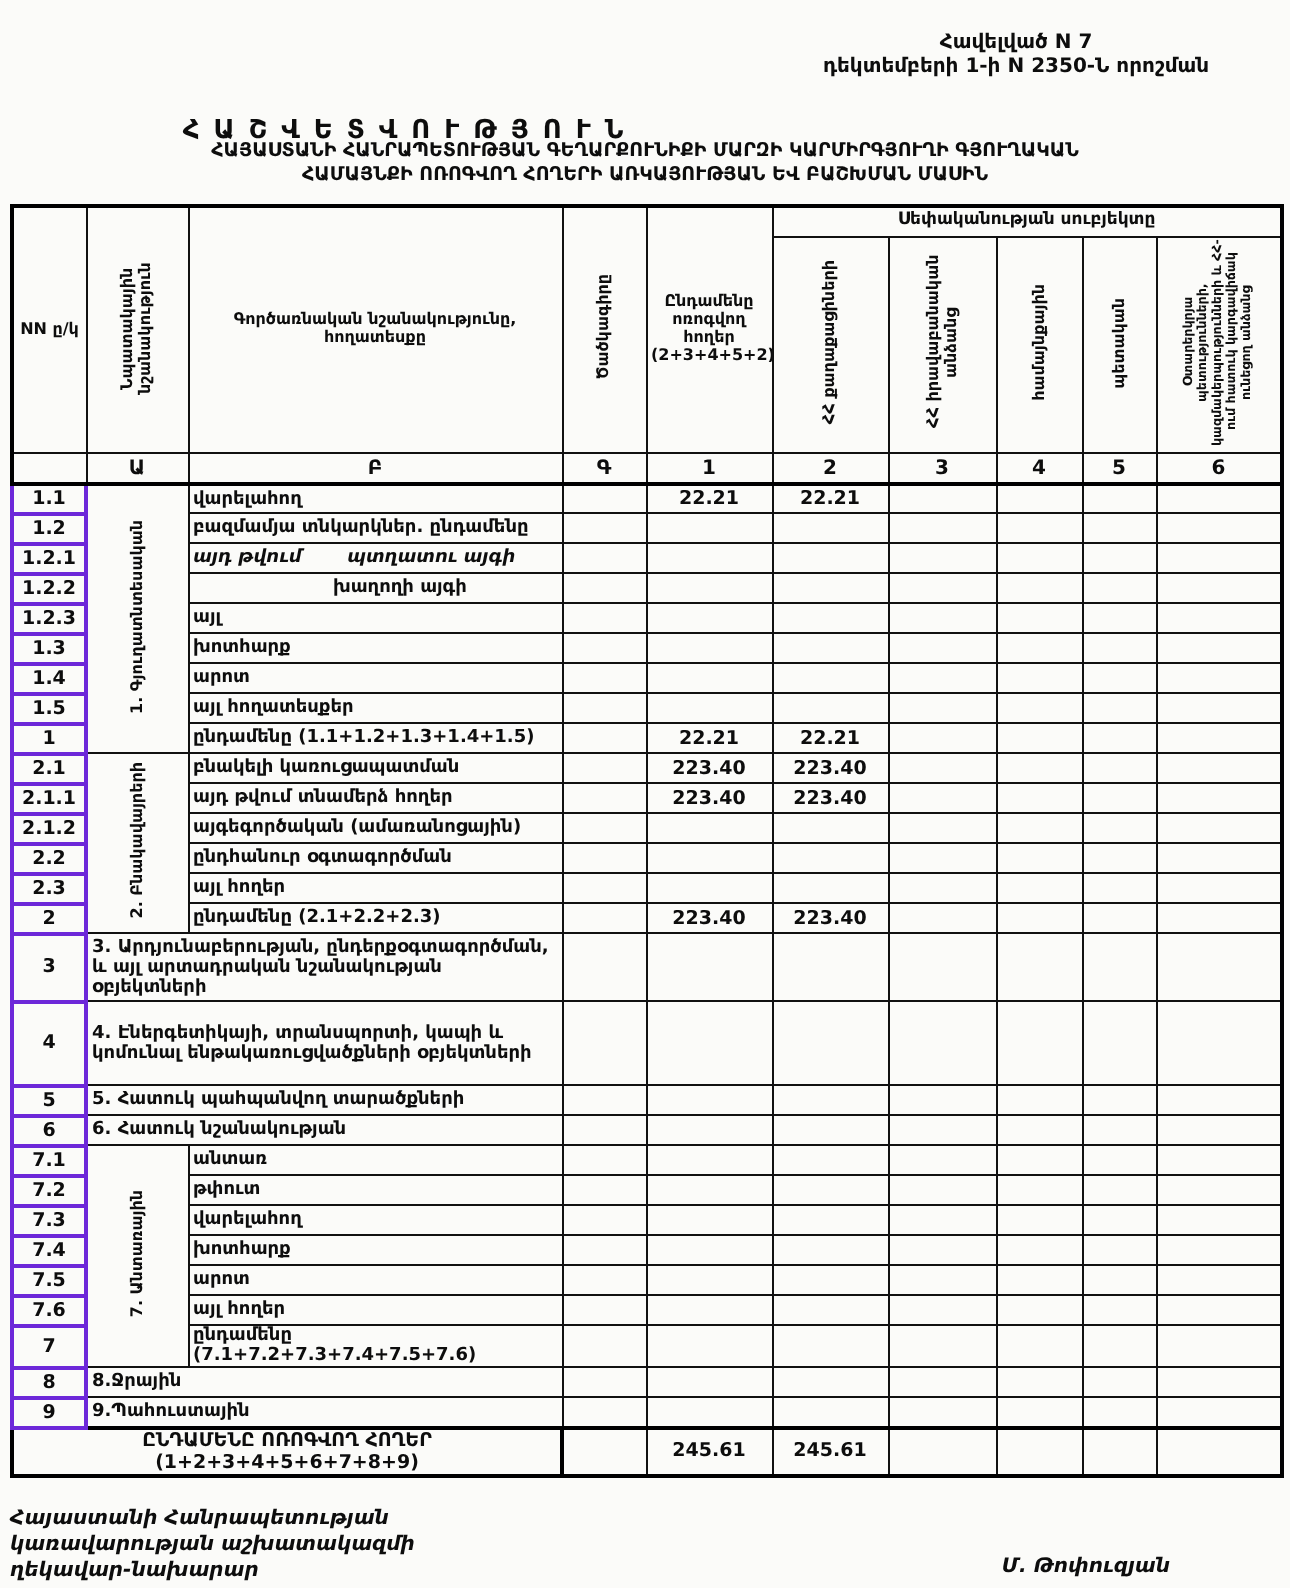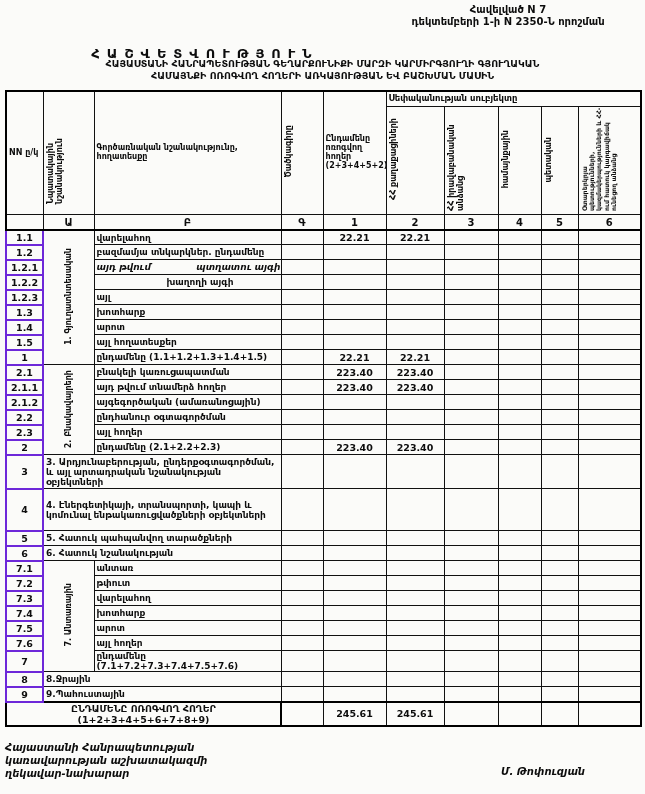--- a/index.html
+++ b/index.html
@@ -1,51 +1,51 @@
 <!DOCTYPE html>
 <html><head>
 <meta charset="utf-8">
 <style>
   html,body{margin:0;padding:0;}
   body{
     width:645px;height:794px;background:#fbfbf9;color:#0d0d0d;
     font-family:"DejaVu Sans",sans-serif;font-weight:bold;
     position:relative;overflow:hidden;
   }
-  .page{position:absolute;inset:0;padding:4px 5px;box-sizing:border-box;}
+  .page{position:absolute;inset:0;padding:16px 5px;box-sizing:border-box;}
 
   
   .tophdr{position:relative;height:52px;}
   .appendix{position:absolute;top:0;right:2px;width:260px;text-align:center;
     font-size:10px;line-height:1.18;}
   .rep-title{position:absolute;top:42px;left:0;width:400px;text-align:center;
     font-size:13px;letter-spacing:7px;}
   .subtitle{text-align:center;font-size:9.5px;line-height:1.25;margin-top:2px;}
 
   
   table{border-collapse:collapse;table-layout:fixed;width:635px;margin-top:8px;
     border:2px solid #000;}
   th,td{border:1px solid #111;padding:0 2px;overflow:hidden;box-sizing:border-box;
     font-weight:bold;background:transparent;}
-  thead th{font-size:8px;text-align:left;vertical-align:middle;line-height:1.1;}
+  thead th{font-size:8px;text-align:center;vertical-align:middle;line-height:1.1;}
   th.grouphdr{height:16px;font-size:8.5px;}
   tr.ownrow th{height:108px;}
   .vert{writing-mode:vertical-rl;transform:rotate(180deg);display:inline-block;
     font-size:8px;line-height:1.15;max-height:104px;}
   .vert.small{font-size:6.3px;}
   tr.letters td{height:15px;text-align:center;font-size:10px;border-bottom:2px solid #000;}
   tbody td{height:15px;font-size:9px;}
   td.nn{text-align:center;font-size:9.5px;border:2px solid #6d28d9;}
   td.grp{text-align:center;vertical-align:middle;}
   td.lbl{text-align:left;}
   td.lbl.indent{padding-left:72px;}
   td.lbl.splitcell{padding:0;font-style:italic;}
   .splitwrap{display:flex;width:100%;}
   .splitwrap .pre{padding-left:2px;white-space:nowrap;}
-  .splitwrap .main{flex:1;text-align:right;}
+  .splitwrap .main{flex:1;text-align:center;}
   td.code{}
   td.val{text-align:center;font-size:9.5px;}
   td.total-lbl{text-align:center;font-size:9.5px;border:2px solid #000;}
   tr.totalrow td{border-top:2px solid #000;border-bottom:2px solid #000;}
 
   
   .footer{display:flex;justify-content:space-between;align-items:flex-end;
     margin-top:14px;font-size:10px;line-height:1.3;font-style:italic;}
   .signer{padding-right:55px;padding-bottom:2px;}
 </style>

